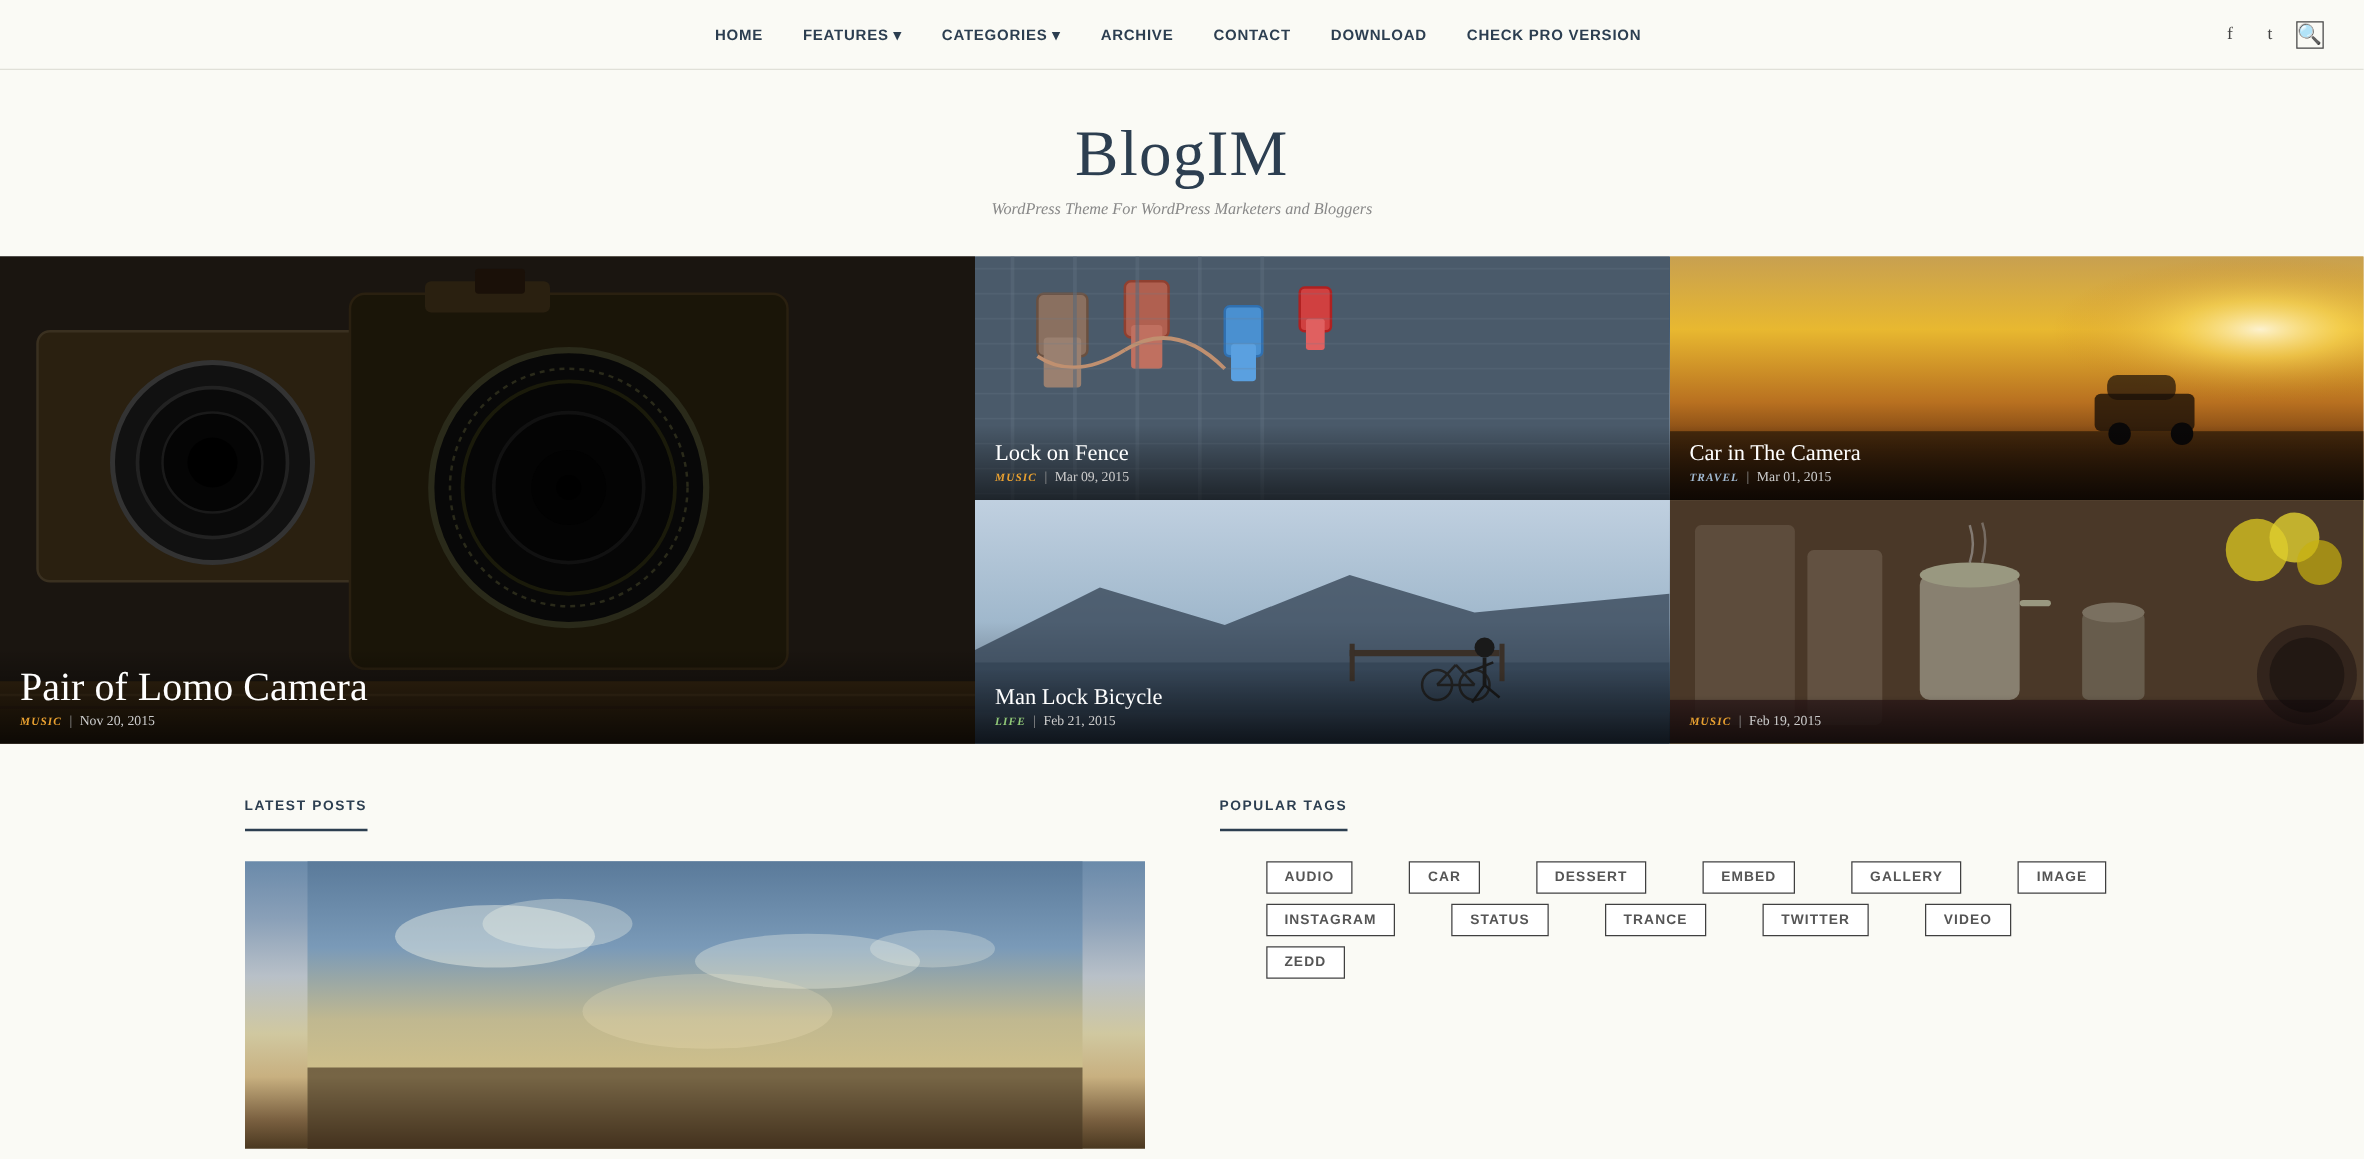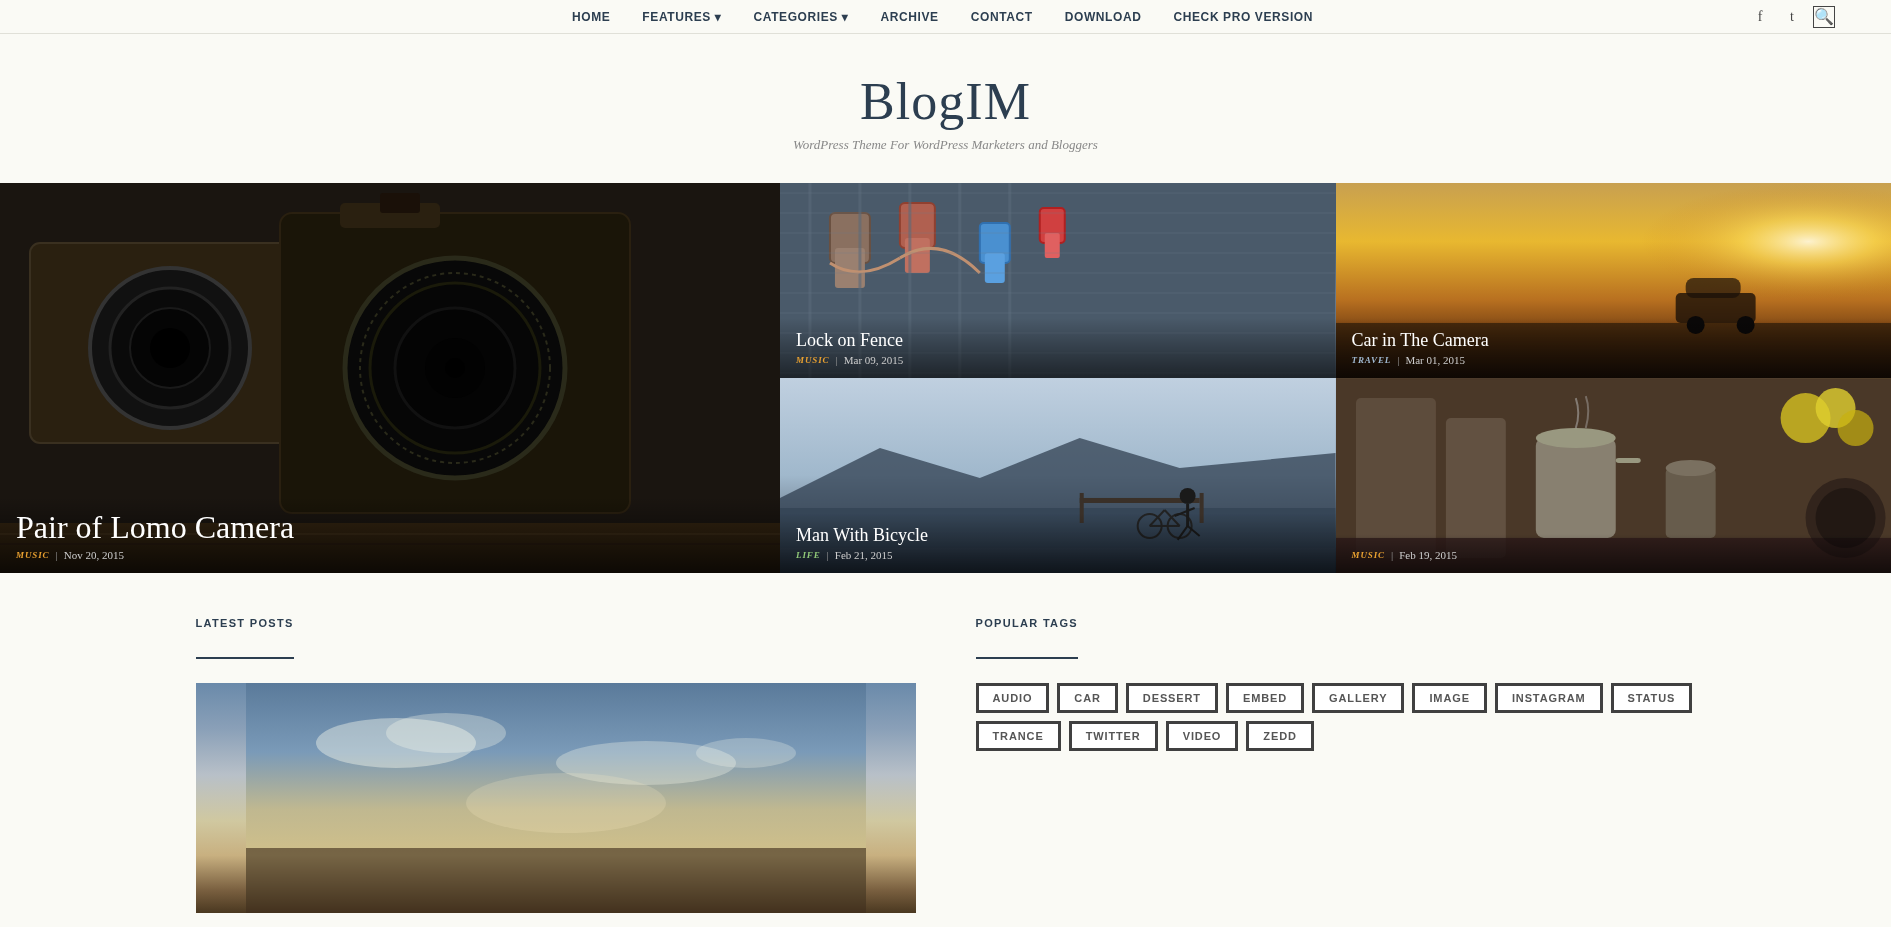--- a/index.html
+++ b/index.html
@@ -4,22 +4,22 @@
   <style>
     * { margin: 0; padding: 0; box-sizing: border-box; }
     body { font-family: 'Georgia', serif; background: #fafaf5; color: #333; }
 
     
     nav {
       background: #fafaf5;
       border-bottom: 1px solid #e0e0d8;
       display: flex;
       align-items: center;
-      padding: 0 56px;
-      height: 34px;
+      padding: 0 32px;
+      height: 56px;
     }
     .nav-links {
       display: flex;
       align-items: center;
       gap: 32px;
       flex: 1;
       justify-content: center;
     }
     .nav-links a {
       text-decoration: none;
@@ -172,48 +172,49 @@
 
     
     .section-title {
       font-family: 'Arial', sans-serif;
       font-size: 11px;
       font-weight: 700;
       letter-spacing: 0.12em;
       text-transform: uppercase;
       color: #2c3e50;
       border-bottom: 2px solid #2c3e50;
-      padding-bottom: 28px;
+      padding-bottom: 12px;
       margin-bottom: 20px;
       display: inline-block;
     }
 
     .latest-post-image {
       width: 100%;
       height: 230px;
       background: linear-gradient(180deg, #6a8aaa 0%, #8aa0b8 20%, #b8c0c8 40%, #d0c8a0 60%, #c8b080 75%, #7a6040 90%, #4a3820 100%);
       margin-top: 4px;
     }
     .tags-grid {
       display: flex;
       flex-wrap: wrap;
       gap: 8px;
       margin-top: 4px;
     }
     .tag-btn {
-      border: 3px solid #404040;
+      border: 1px solid #404040;
       background: #fff;
       padding: 6px 14px;
       font-size: 11px;
       font-weight: 600;
       letter-spacing: 0.08em;
       text-transform: uppercase;
       color: #555;
       cursor: pointer;
       font-family: 'Arial', sans-serif;
+      margin-left: 37px;
     }
   </style>
 </head>
 <body>
 
 <nav>
   <div style="width:80px;"></div>
   <div class="nav-links">
     <a>HOME</a>
     <a>FEATURES ▾</a>
@@ -384,21 +385,21 @@
         <line x1="370" y1="148" x2="400" y2="148" stroke="#222" stroke-width="2"></line>
 
         <circle cx="408" cy="118" r="8" fill="#1a1a1a"></circle>
         <line x1="408" y1="126" x2="408" y2="148" stroke="#1a1a1a" stroke-width="3"></line>
         <line x1="395" y1="138" x2="415" y2="130" stroke="#1a1a1a" stroke-width="2"></line>
         <line x1="408" y1="148" x2="398" y2="162" stroke="#1a1a1a" stroke-width="2"></line>
         <line x1="408" y1="148" x2="420" y2="158" stroke="#1a1a1a" stroke-width="2"></line>
       </svg>
     </div>
     <div class="hero-overlay">
-      <div class="hero-title">Man With Bicycle</div>
+      <div class="hero-title">Man Lock Bicycle</div>
       <div class="hero-meta">
         <span class="hero-cat cat-life">LIFE</span>
         <span class="hero-sep">|</span>
         <span class="hero-date">Feb 21, 2015</span>
       </div>
     </div>
   </div>
 
   <div class="hero-item">
     <div class="hero-bg bg-tea" style="height:100%;">

